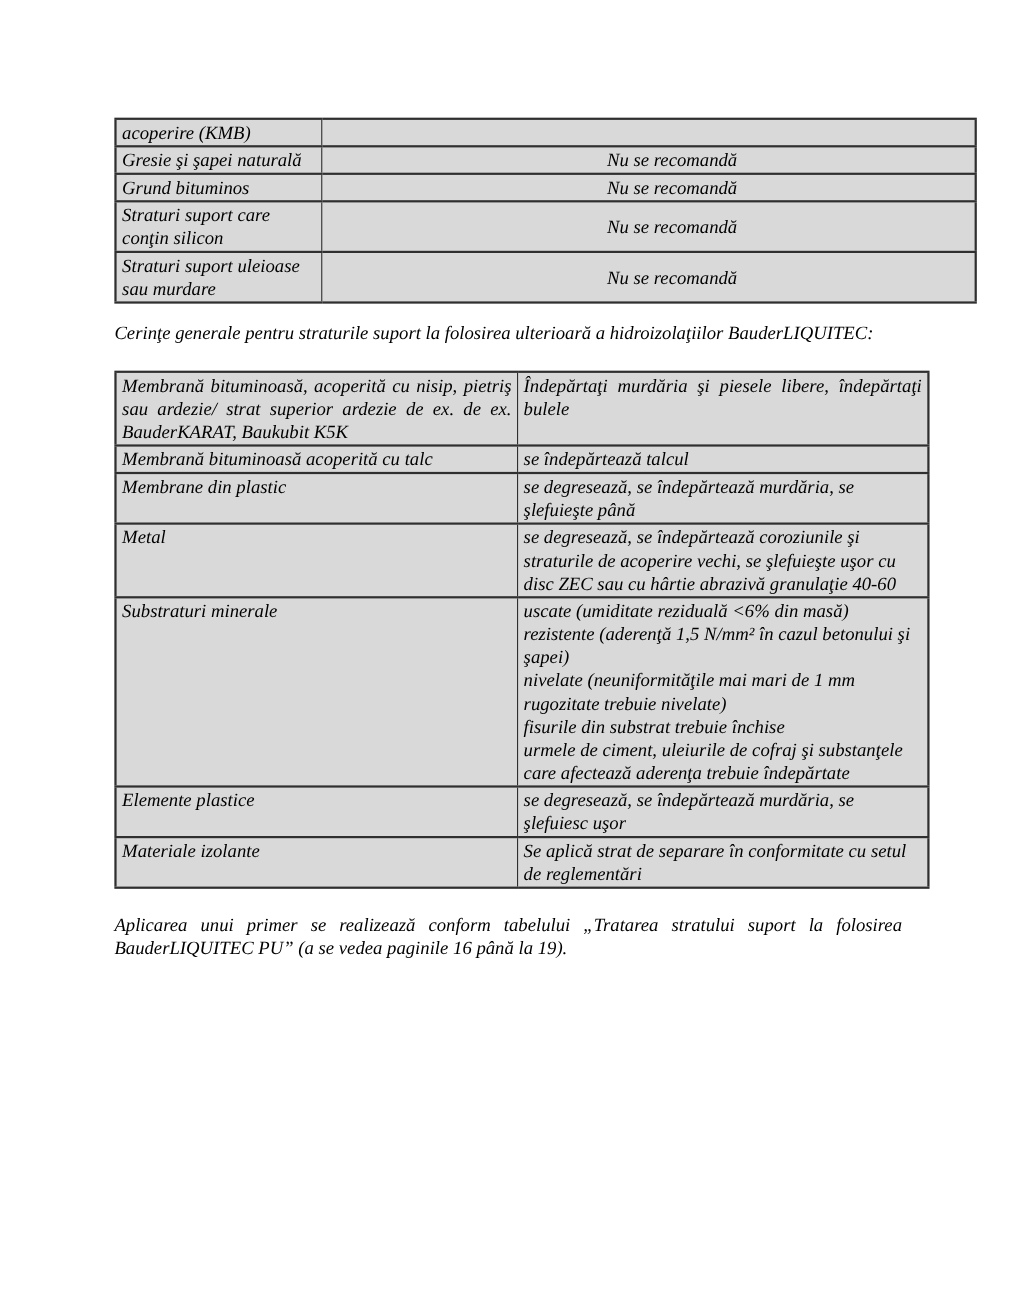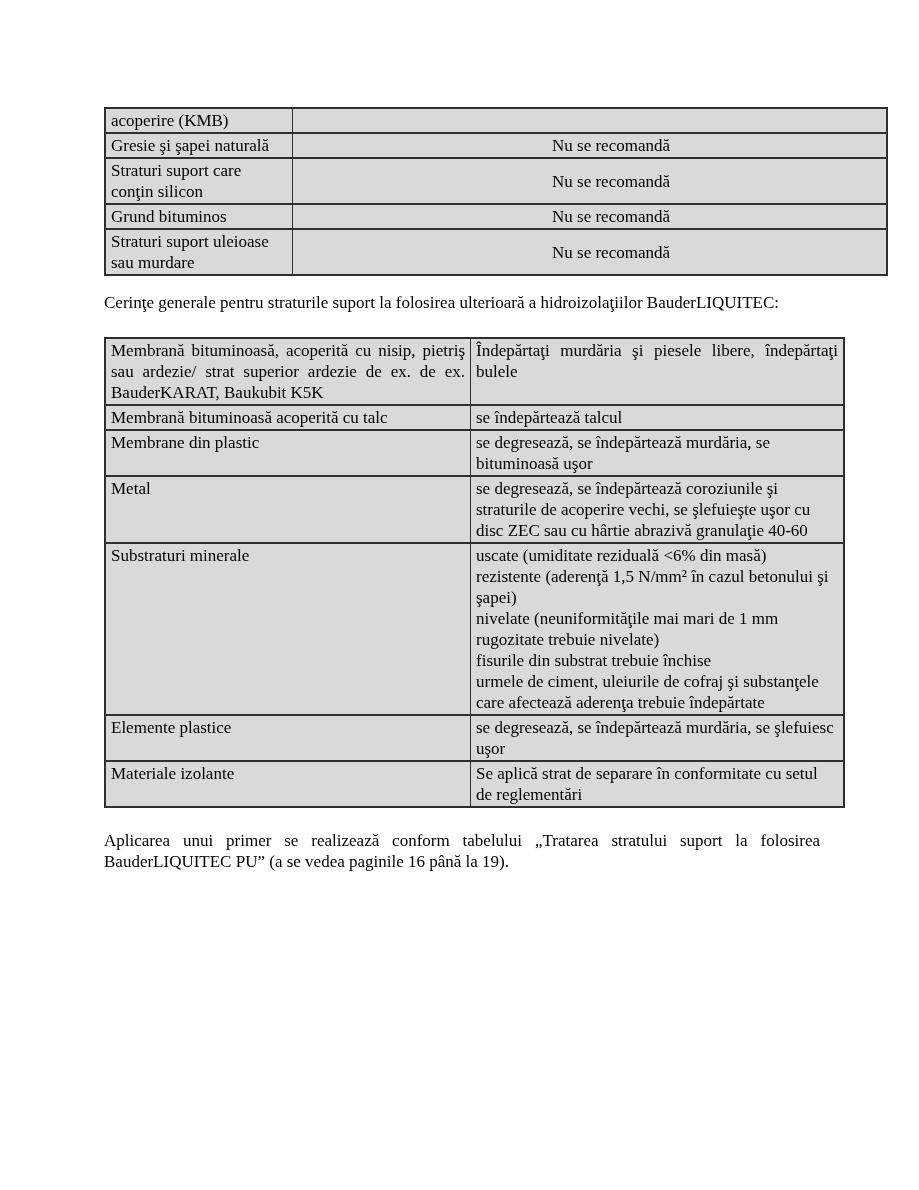--- a/index.html
+++ b/index.html
@@ -10,20 +10,21 @@
   .page {
     position: relative;
     width: 919px;
     height: 1190px;
     background: #ffffff;
     font-family: "Liberation Serif", "DejaVu Serif", serif;
     font-size: 17px;
     line-height: 21px;
     color: #000000;
     overflow: hidden;
+    font-style: italic;
   }
   .content {
     margin-left: 104px;
     width: 716px;
   }
   table {
     border-collapse: collapse;
     width: 716px;
     table-layout: fixed;
     background: #d9d9d9;
@@ -70,25 +71,25 @@
       <tbody>
         <tr>
           <td class="c-left">acoperire (KMB)</td>
           <td class="c-right"></td>
         </tr>
         <tr>
           <td class="c-left">Gresie şi şapei naturală</td>
           <td class="c-right">Nu se recomandă</td>
         </tr>
         <tr>
-          <td class="c-left">Straturi suport care conţin silicon</td>
+          <td class="c-left">Grund bituminos</td>
           <td class="c-right">Nu se recomandă</td>
         </tr>
         <tr>
-          <td class="c-left">Grund bituminos</td>
+          <td class="c-left">Straturi suport care conţin silicon</td>
           <td class="c-right">Nu se recomandă</td>
         </tr>
         <tr>
           <td class="c-left">Straturi suport uleioase sau murdare</td>
           <td class="c-right">Nu se recomandă</td>
         </tr>
       </tbody>
     </table>
 
     <p class="para">Cerinţe generale pentru straturile suport la folosirea ulterioară a hidroizolaţiilor BauderLIQUITEC:</p>
@@ -98,21 +99,21 @@
         <tr>
           <td class="c-left">Membrană bituminoasă, acoperită cu nisip, pietriş sau ardezie/ strat superior ardezie de ex. de ex. BauderKARAT, Baukubit K5K</td>
           <td class="c-right justify">Îndepărtaţi murdăria şi piesele libere, îndepărtaţi bulele</td>
         </tr>
         <tr>
           <td class="c-left">Membrană bituminoasă acoperită cu talc</td>
           <td class="c-right">se îndepărtează talcul</td>
         </tr>
         <tr>
           <td class="c-left">Membrane din plastic</td>
-          <td class="c-right">se degresează, se îndepărtează murdăria, se bituminoasă uşor</td>
+          <td class="c-right">se degresează, se îndepărtează murdăria, se şlefuieşte până</td>
         </tr>
         <tr>
           <td class="c-left">Metal</td>
           <td class="c-right">se degresează, se îndepărtează coroziunile şi straturile de acoperire vechi, se şlefuieşte uşor cu disc ZEC sau cu hârtie abrazivă granulaţie 40-60</td>
         </tr>
         <tr>
           <td class="c-left">Substraturi minerale</td>
           <td class="c-right">uscate (umiditate reziduală &lt;6% din masă)
 rezistente (aderenţă 1,5 N/mm² în cazul betonului şi şapei)
 nivelate (neuniformităţile mai mari de 1 mm rugozitate trebuie nivelate)

